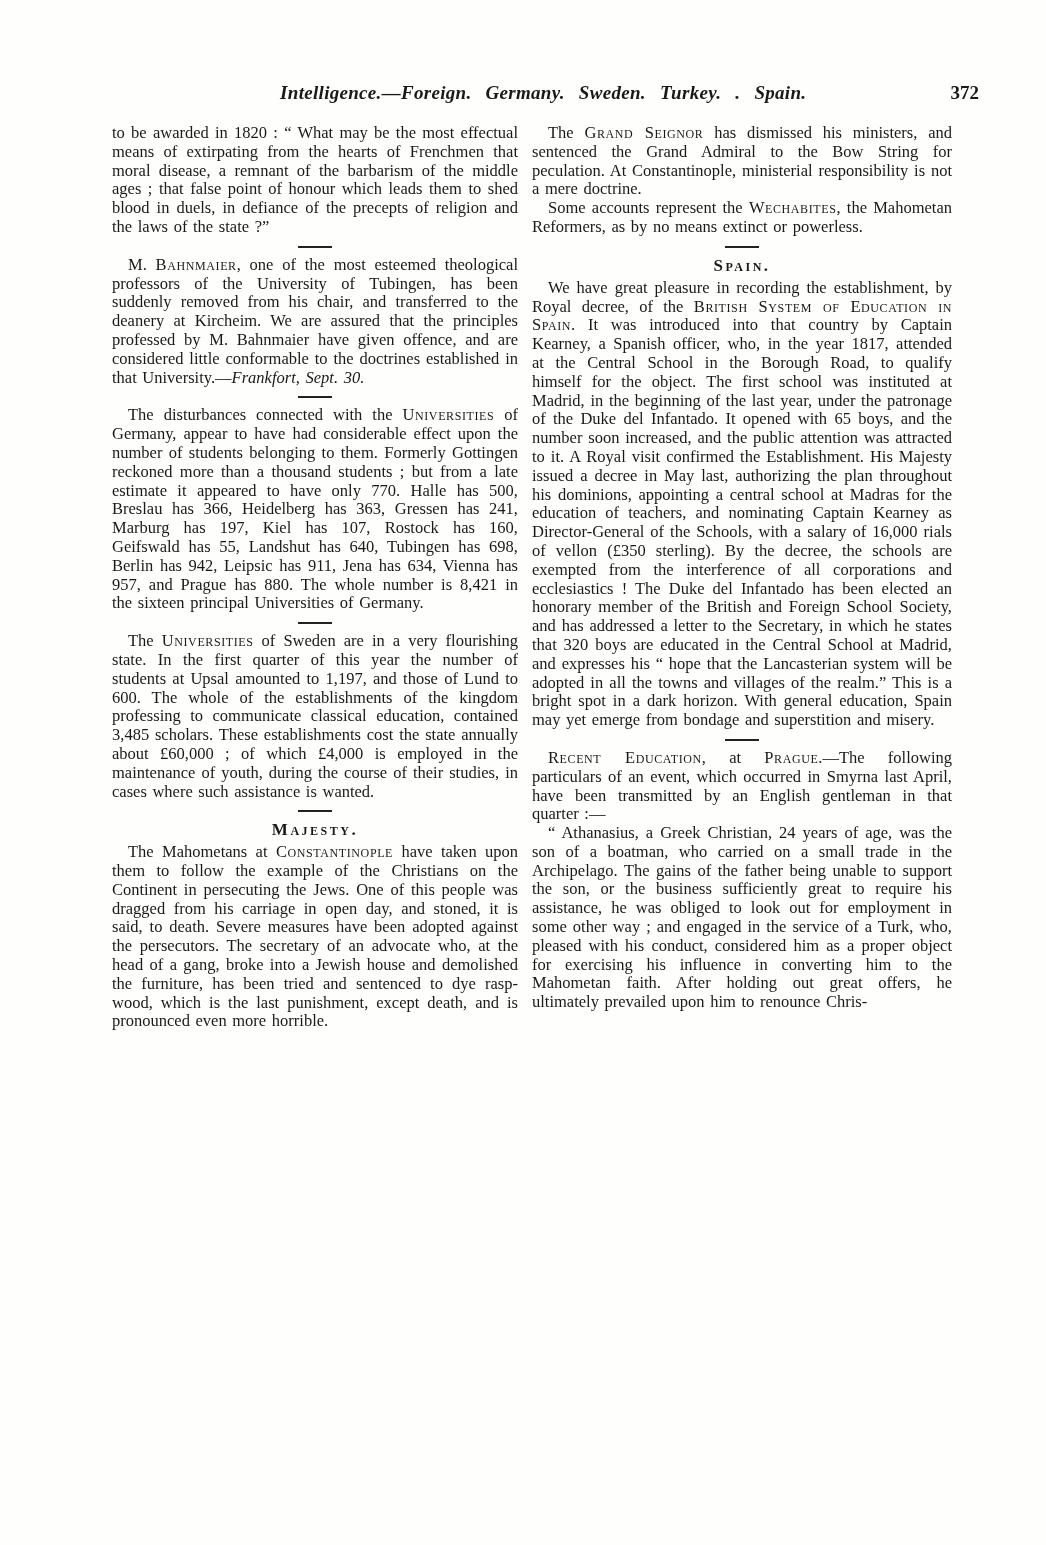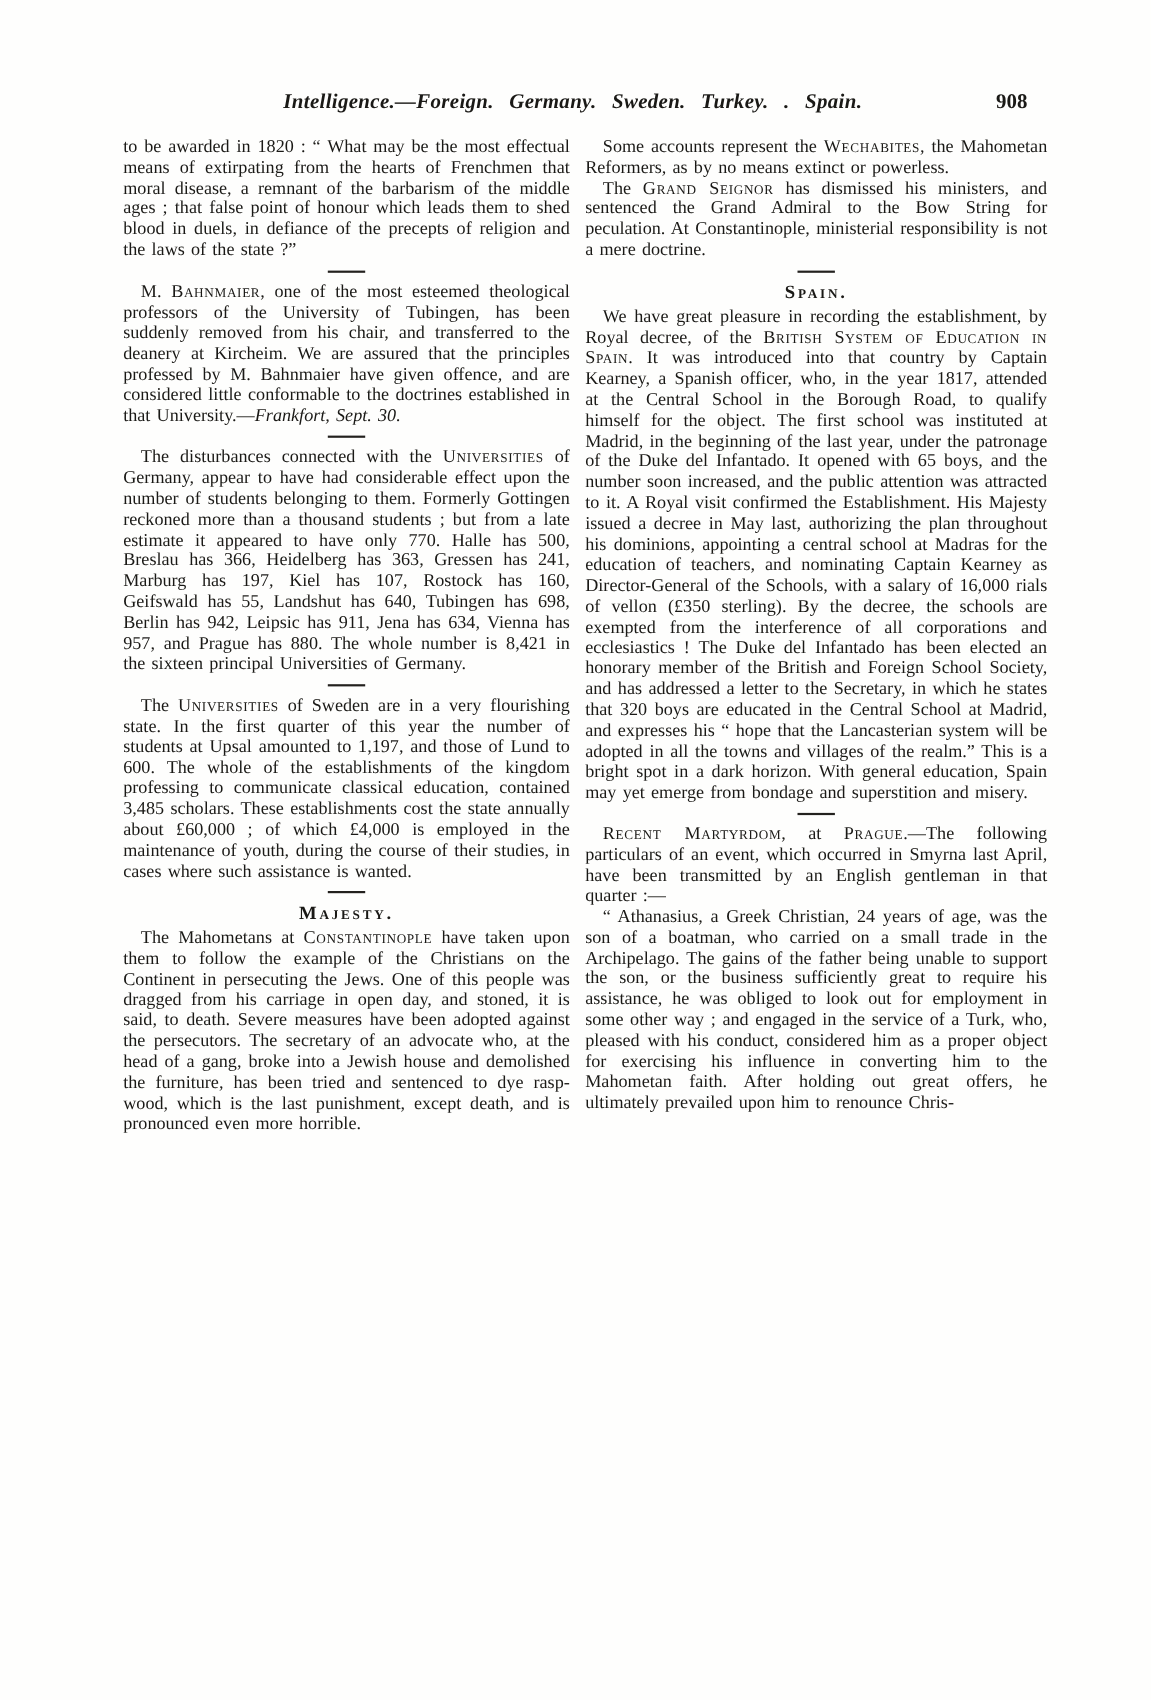--- a/index.html
+++ b/index.html
@@ -12,21 +12,21 @@
   }
   .page {
     position: relative;
     width: 1046px; height: 1545px;
     background: #fefefd;
     overflow: hidden;
   }
   .running-head {
     display: flex;
     align-items: baseline;
-    padding: 82px 112px 0 150px;
+    padding: 82px 67px 0 150px;
   }
   .running-head .head-title {
     flex: 1;
     text-align: center;
     font-style: italic;
     font-weight: 600;
     font-size: 19px;
     word-spacing: 9px;
     letter-spacing: 0.3px;
     white-space: nowrap;
@@ -68,40 +68,40 @@
     border-top: 2.5px solid #23211e;
     margin: 9px auto 8px auto;
   }
 </style>
 </head>
 <body>
 
 <div class="page">
   <div class="running-head">
     <div class="head-title">Intelligence.—Foreign. Germany. Sweden. Turkey. . Spain.</div>
-    <div class="head-page-number">908</div>
+    <div class="head-page-number">372</div>
   </div>
 
   <div class="content" id="columns">
       <div class="col col-left">
         <p class="para"><span>to be awarded in 1820 : “ What may be the most effectual means of extirpating from the hearts of Frenchmen that moral disease, a remnant of the barbarism of the middle ages ; that false point of honour which leads them to shed blood in duels, in defiance of the precepts of religion and the laws of the state ?”</span></p>
         <div class="divider"></div>
         <p class="para indent"><span>M. </span><span class="sc">Bahnmaier</span><span>, one of the most esteemed theological professors of the University of Tubingen, has been suddenly removed from his chair, and transferred to the deanery at Kircheim.  We are assured that the principles professed by M. Bahnmaier have given offence, and are considered little conformable to the doctrines established in that University.—</span><span class="it">Frankfort, Sept. 30.</span></p>
         <div class="divider"></div>
         <p class="para indent"><span>The disturbances connected with the </span><span class="sc">Universities</span><span> of Germany, appear to have had considerable effect upon the number of students belonging to them.  Formerly Gottingen reckoned more than a thousand students ; but from a late estimate it appeared to have only 770.  Halle has 500, Breslau has 366, Heidelberg has 363, Gressen has 241, Marburg has 197, Kiel has 107, Rostock has 160, Geifswald has 55, Landshut has 640, Tubingen has 698, Berlin has 942, Leipsic has 911, Jena has 634, Vienna has 957, and Prague has 880. The whole number is 8,421 in the sixteen principal Universities of Germany.</span></p>
         <div class="divider"></div>
         <p class="para indent"><span>The </span><span class="sc">Universities</span><span> of Sweden are in a very flourishing state.  In the first quarter of this year the number of students at Upsal amounted to 1,197, and those of Lund to 600.  The whole of the establishments of the kingdom professing to communicate classical education, contained 3,485 scholars.  These establishments cost the state annually about £60,000 ; of which £4,000 is employed in the maintenance of youth, during the course of their studies, in cases where such assistance is wanted.</span></p>
         <div class="divider"></div>
         <div class="section-heading">Majesty.</div>
         <p class="para indent"><span>The Mahometans at </span><span class="sc">Constantinople</span><span> have taken upon them to follow the example of the Christians on the Continent in persecuting the Jews.  One of this people was dragged from his carriage in open day, and stoned, it is said, to death.  Severe measures have been adopted against the persecutors.  The secretary of an advocate who, at the head of a gang, broke into a Jewish house and demolished the furniture, has been tried and sentenced to dye rasp-wood, which is the last punishment, except death, and is pronounced even more horrible.</span></p>
       </div>
       <div class="col col-right">
+        <p class="para indent"><span>The </span><span class="sc">Grand Seignor</span><span> has dismissed his ministers, and sentenced the Grand Admiral to the Bow String for peculation.  At Constantinople, ministerial responsibility is not a mere doctrine.</span></p>
         <p class="para indent"><span>Some accounts represent the </span><span class="sc">Wechabites</span><span>, the Mahometan Reformers, as by no means extinct or powerless.</span></p>
-        <p class="para indent"><span>The </span><span class="sc">Grand Seignor</span><span> has dismissed his ministers, and sentenced the Grand Admiral to the Bow String for peculation.  At Constantinople, ministerial responsibility is not a mere doctrine.</span></p>
         <div class="divider"></div>
         <div class="section-heading">Spain.</div>
         <p class="para indent"><span>We have great pleasure in recording the establishment, by Royal decree, of the </span><span class="sc">British System of Education in Spain</span><span>. It was introduced into that country by Captain Kearney, a Spanish officer, who, in the year 1817, attended at the Central School in the Borough Road, to qualify himself for the object.  The first school was instituted at Madrid, in the beginning of the last year, under the patronage of the Duke del Infantado.  It opened with 65 boys, and the number soon increased, and the public attention was attracted to it.  A Royal visit confirmed the Establishment.  His Majesty issued a decree in May last, authorizing the plan throughout his dominions, appointing a central school at Madras for the education of teachers, and nominating Captain Kearney as Director-General of the Schools, with a salary of 16,000 rials of vellon (£350 sterling).  By the decree, the schools are exempted from the interference of all corporations and ecclesiastics !  The Duke del Infantado has been elected an honorary member of the British and Foreign School Society, and has addressed a letter to the Secretary, in which he states that 320 boys are educated in the Central School at Madrid, and expresses his “ hope that the Lancasterian system will be adopted in all the towns and villages of the realm.”  This is a bright spot in a dark horizon.  With general education, Spain may yet emerge from bondage and superstition and misery.</span></p>
         <div class="divider"></div>
-        <p class="para indent"><span class="sc">Recent Martyrdom</span><span>, at </span><span class="sc">Prague</span><span>.—The following particulars of an event, which occurred in Smyrna last April, have been transmitted by an English gentleman in that quarter :—</span></p>
+        <p class="para indent"><span class="sc">Recent Education</span><span>, at </span><span class="sc">Prague</span><span>.—The following particulars of an event, which occurred in Smyrna last April, have been transmitted by an English gentleman in that quarter :—</span></p>
         <p class="para indent"><span>“ Athanasius, a Greek Christian, 24 years of age, was the son of a boatman, who carried on a small trade in the Archipelago.  The gains of the father being unable to support the son, or the business sufficiently great to require his assistance, he was obliged to look out for employment in some other way ; and engaged in the service of a Turk, who, pleased with his conduct, considered him as a proper object for exercising his influence in converting him to the Mahometan faith.  After holding out great offers, he ultimately prevailed upon him to renounce Chris-</span></p>
       </div>
     </div>
 </div>
 
 </body></html>

